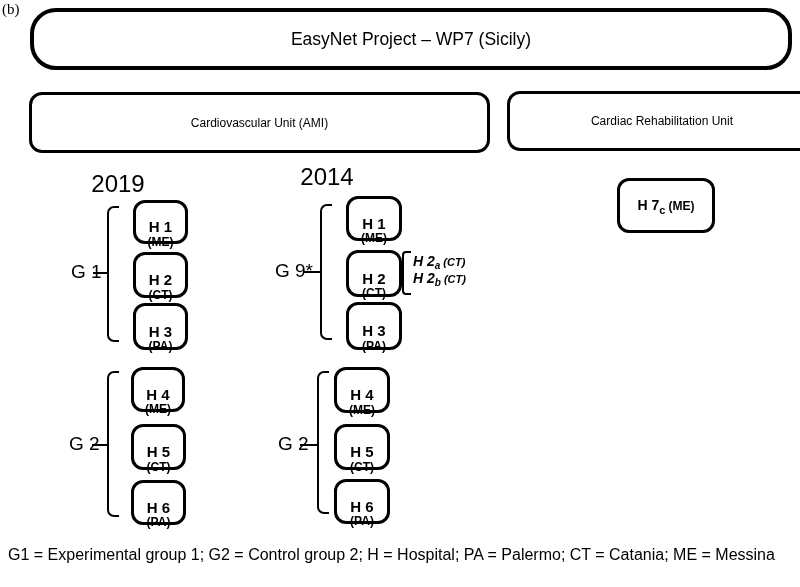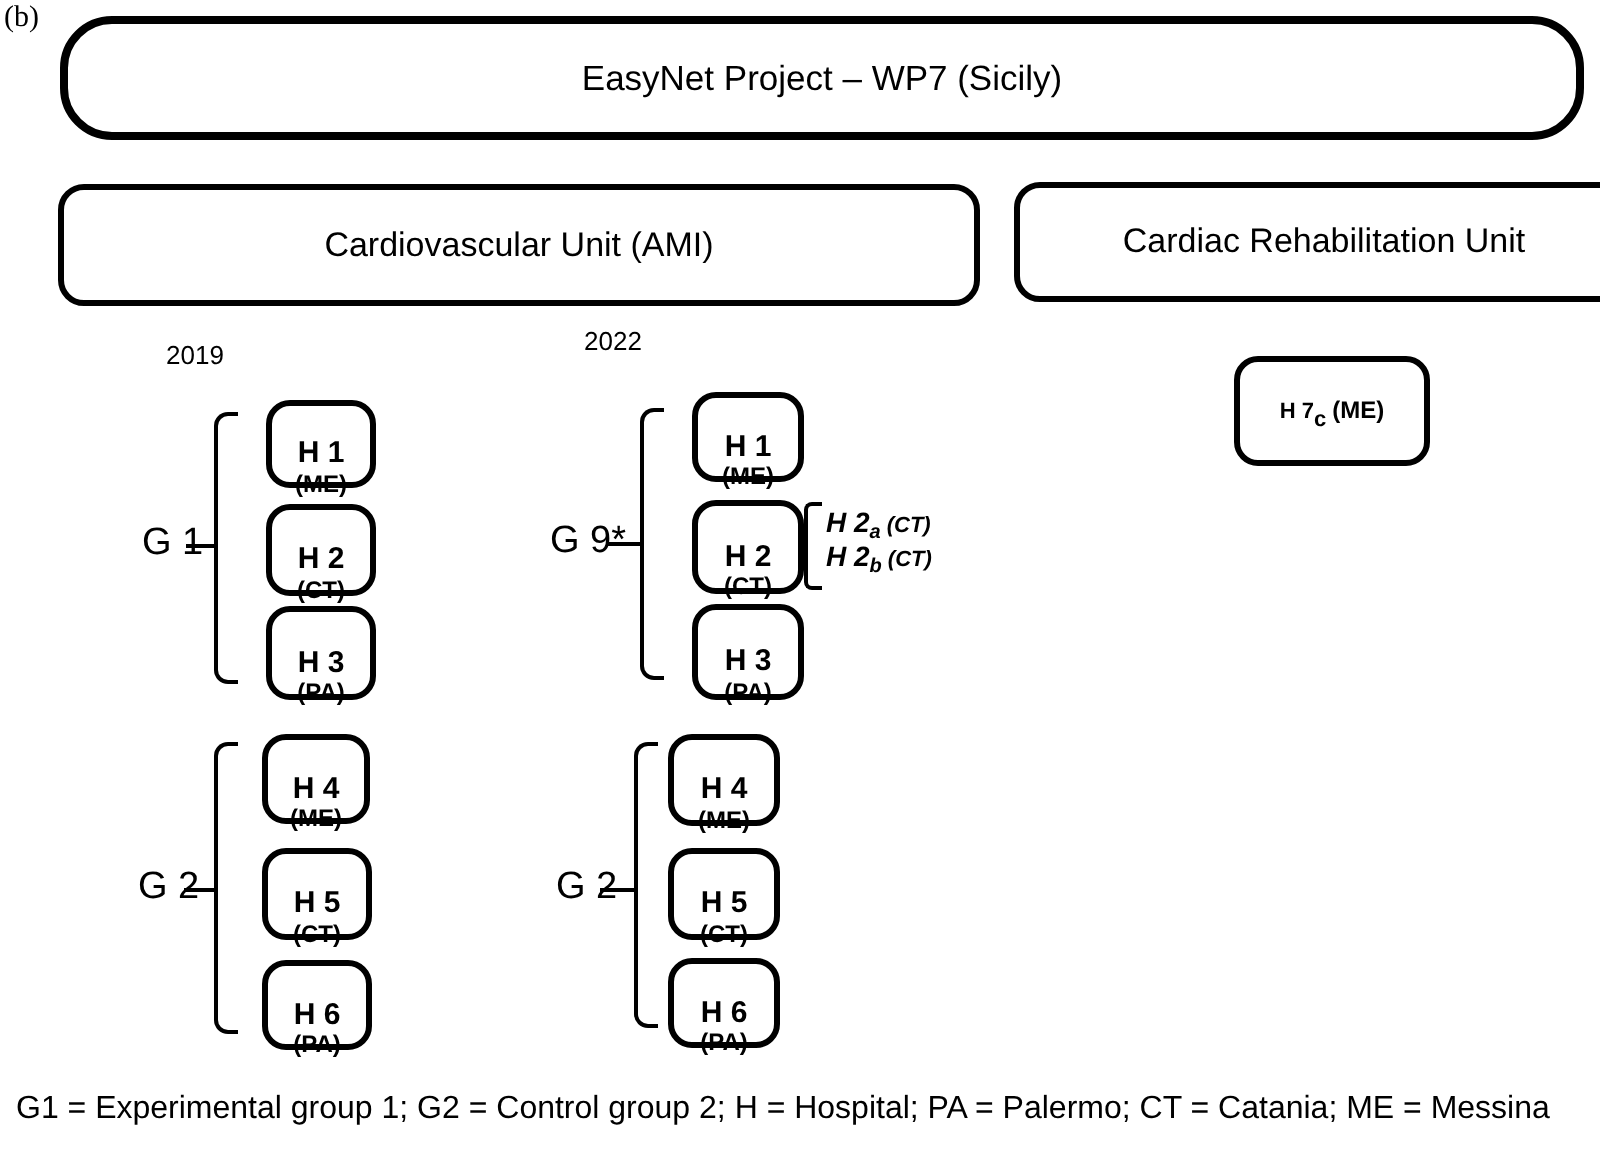--- a/index.html
+++ b/index.html
@@ -10,24 +10,24 @@
   .fig-label{
     position:absolute;left:2px;top:1px;font-family:"Liberation Serif",serif;
     font-size:15px;
   }
   .box{
     position:absolute;background:#fff;border:3.5px solid #000;border-radius:13px;
     display:flex;align-items:center;justify-content:center;text-align:center;
     box-sizing:border-box;
   }
   .title-box{left:30px;top:8px;width:762px;height:62px;border-width:4px;border-radius:26px;font-size:17.5px;}
-  .unit-box{font-size:17px;}
+  .unit-box{font-size:12px;}
   .cardio-box{left:29px;top:92px;width:461px;height:61px;}
   .rehab-box{left:507px;top:91px;width:310px;height:60px;}
-  .year{position:absolute;width:70px;font-size:13px;}
+  .year{position:absolute;width:70px;text-align:center;font-size:24px;}
   .y2019{left:83px;top:170px;}
   .y2022{left:292px;top:163px;}
   .glabel{position:absolute;font-size:19px;white-space:nowrap;margin-left:12px;}
   .gdash{position:absolute;height:2px;background:#000;}
   .bracket{
     position:absolute;width:12px;box-sizing:border-box;
     border:2px solid #000;border-right:none;border-radius:7px 0 0 7px;
   }
   .hbox{
     position:absolute;background:#fff;border:3.5px solid #000;border-radius:12px;
@@ -40,21 +40,21 @@
     position:absolute;left:402px;top:251px;width:9px;height:44px;box-sizing:border-box;
     border:2px solid #000;border-right:none;border-radius:4px 0 0 4px;
   }
   .sublabel{position:absolute;left:413px;font-weight:bold;font-size:14px;white-space:nowrap;font-style:italic;}
   .sublabel .sub{font-size:10px;vertical-align:-3px;}
   .sublabel .city{font-size:11px;margin-left:3px;}
   .h7-box{
     left:617px;top:178px;width:98px;height:55px;border-width:3px;border-radius:12px;
     font-weight:bold;white-space:nowrap;
   }
-  .h7-box .base{font-size:11px;}
+  .h7-box .base{font-size:14px;}
   .h7-box .sub{font-size:11px;vertical-align:-4px;}
   .h7-box .city{font-size:12px;margin-left:3px;}
   .footnote{position:absolute;left:8px;font-size:16px;white-space:nowrap;}
   .fn1{top:546px;}
   .fn2{top:565px;}
 </style>
 </head>
 <body>
 
 <div class="canvas">
@@ -65,21 +65,21 @@
     <span>EasyNet Project – WP7 (Sicily)</span>
   </div>
   <div class="box unit-box cardio-box">
     <span>Cardiovascular Unit (AMI)</span>
   </div>
   <div class="box unit-box rehab-box">
     <span>Cardiac Rehabilitation Unit</span>
   </div>
 
   <div class="year y2019">2019</div>
-  <div class="year y2022">2022</div>
+  <div class="year y2022">2014</div>
 
   <div class="glabel" style="left:59px;top:261px">G 1</div>
   <div class="gdash" style="left:93px;top:272px;width:15px"></div>
   <div class="bracket" style="left:107px;top:206px;height:136px"></div>
   <div class="hbox" style="left:133px;top:200px;width:55px;height:44px">
     <div class="hname">H 1</div>
     <div class="hcity">(ME)</div>
   </div>
   <div class="hbox" style="left:133px;top:252px;width:55px;height:46px">
     <div class="hname">H 2</div>

